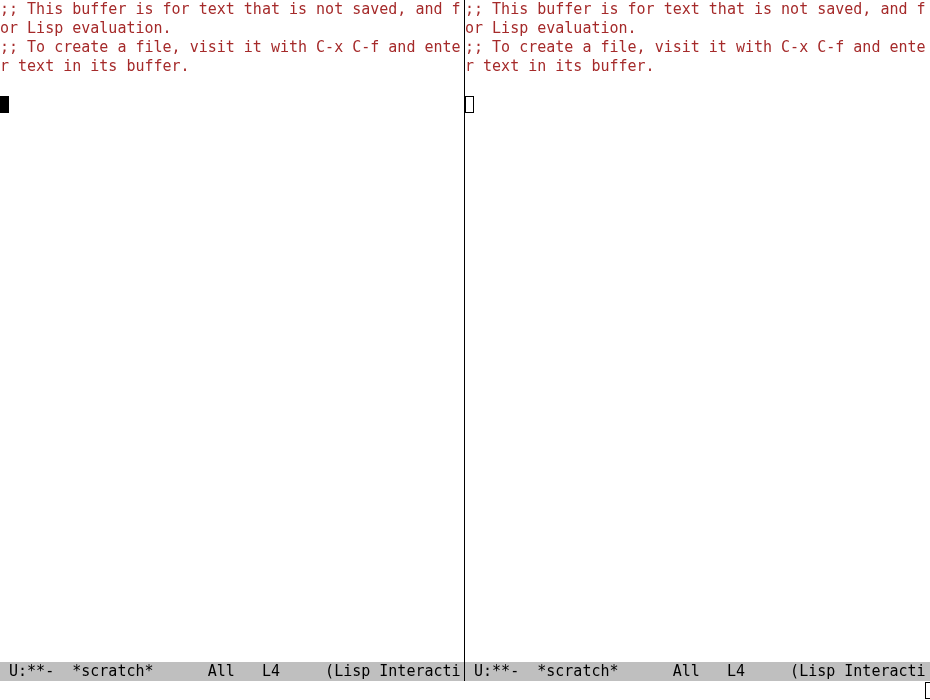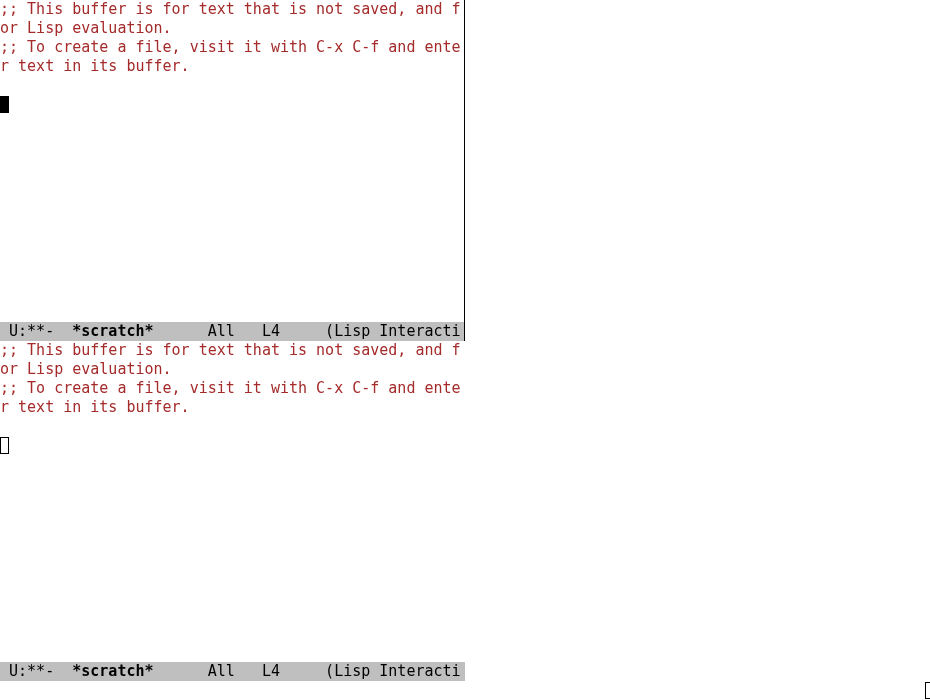--- a/index.html
+++ b/index.html
@@ -17,21 +17,21 @@
       overflow: hidden;
     }
     .frame {
       display: flex;
       flex-direction: column;
       width: 100%;
       height: 100%;
     }
     .windows {
       display: flex;
-      flex-direction: column;
+      flex-direction: row;
       width: 100%;
       flex: 1 1 auto;
       overflow: hidden;
     }
     .window {
       display: flex;
       flex-direction: column;
       width: 50%;
       height: 100%;
       position: relative;
@@ -65,21 +65,21 @@
     .modeline {
       background: #bfbfbf;
       color: #000000;
       height: 19px;
       line-height: 19px;
       white-space: pre;
       overflow: hidden;
       font-size: 15px;
     }
     .modeline .buffer-name {
-      font-weight: bold;
+      font-weight: normal;
     }
     .minibuffer {
       height: 19px;
       line-height: 19px;
       background: #ffffff;
       white-space: pre;
       position: relative;
     }
     .right-fringe-cursor {
       position: absolute;

